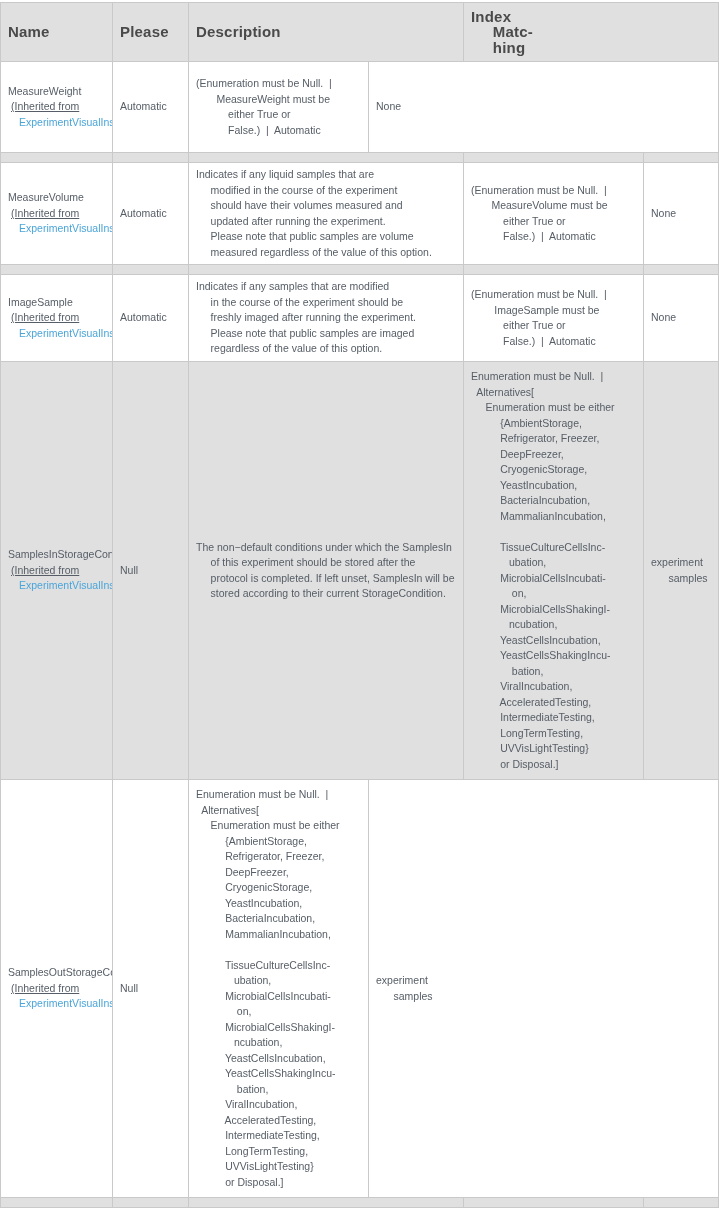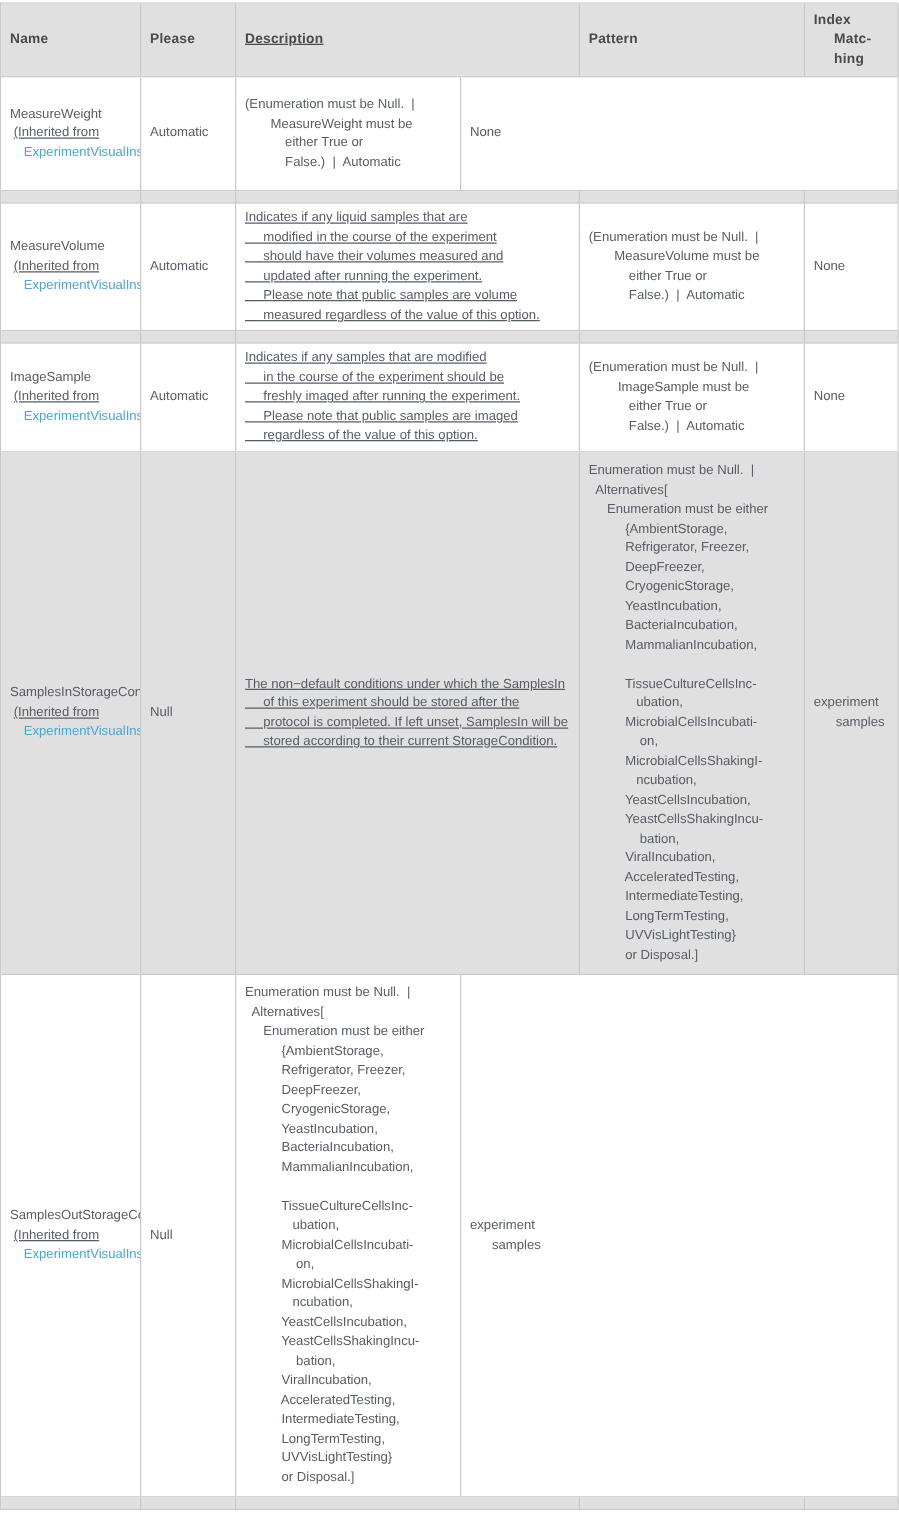--- a/index.html
+++ b/index.html
@@ -13,25 +13,25 @@
   }
   .t-row{display:flex;border-bottom:1px solid #c9c9c9;background:#ffffff;}
   .cell{
     box-sizing:border-box;border-right:1px solid #c9c9c9;
     padding:4px 7px;overflow:hidden;
     display:flex;flex-direction:column;justify-content:center;
     white-space:pre;line-height:15.5px;
   }
   .c-name{width:112px;}
   .c-def{width:76px;}
-  .c-desc{width:275px;text-decoration:underline;}
+  .c-desc{width:275px;}
   .c-pat{width:180px;}
   .c-idx{width:74px;flex:1;}
   .hdr{background:#e0e0e0;min-height:58px;}
-  .hdr .cell{font-weight:bold;color:#4a4a4a;font-size:11px;letter-spacing:.2px;}
+  .hdr .cell{font-weight:bold;color:#4a4a4a;font-size:15px;letter-spacing:.2px;}
   .sep{height:9px;background:#e0e0e0;}
   .sep .cell{padding:0;}
   .r1{min-height:90px;}
   .r2{min-height:101px;}
   .r3{min-height:86px;}
   .r4{min-height:417px;}
   .r5{min-height:417px;}
   .gray, .gray .cell{background:#e0e0e0;}
   .nm{white-space:nowrap;}
   .inh{white-space:nowrap;padding-left:3px;text-decoration:underline;}
@@ -40,21 +40,20 @@
 </style>
 </head>
 <body>
 
 <div class="tbl">
 
   <div class="t-row hdr">
     <div class="cell c-name">Name</div>
     <div class="cell c-def">Please</div>
     <div class="cell c-desc">Description</div>
-    <div class="cell c-pat">Pattern</div>
     <div class="cell c-idx">Index
      Matc-
      hing</div>
   </div>
 
   <div class="t-row r1">
     <div class="cell c-name">
       <div class="nm">MeasureWeight</div>
       <div class="inh">(Inherited from</div>
       <a class="lnk">ExperimentVisualInsp</a>

